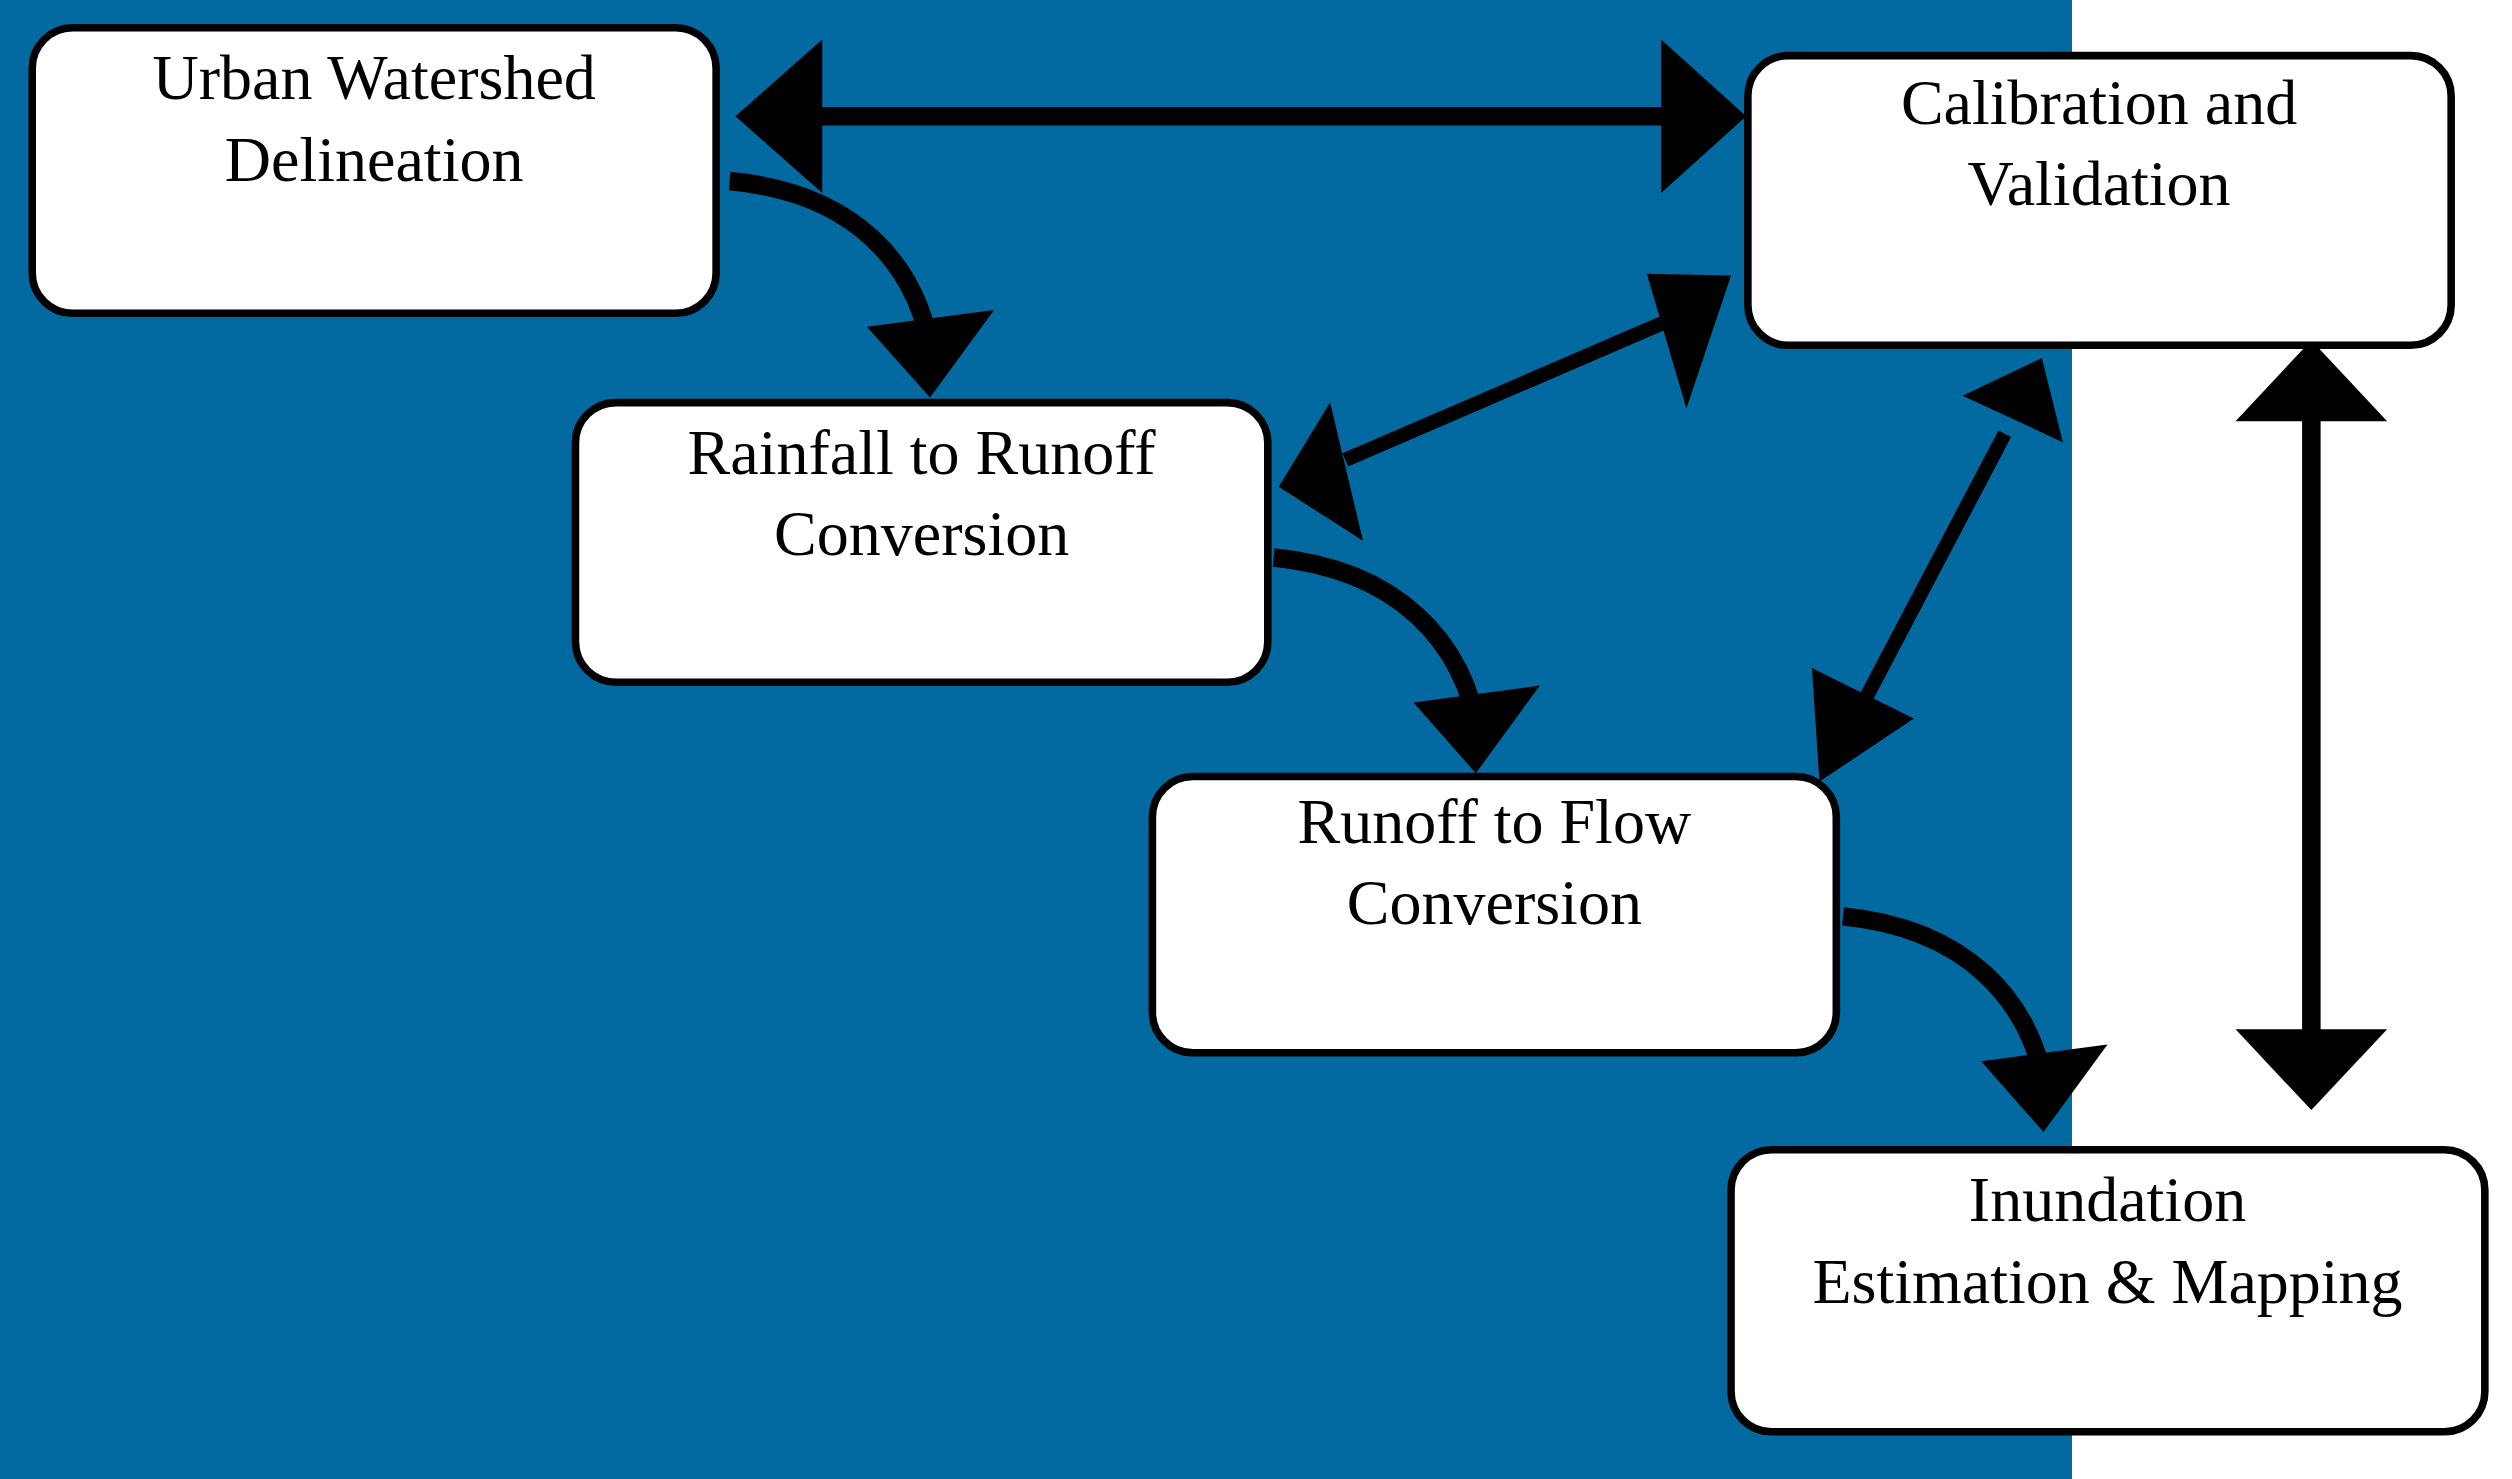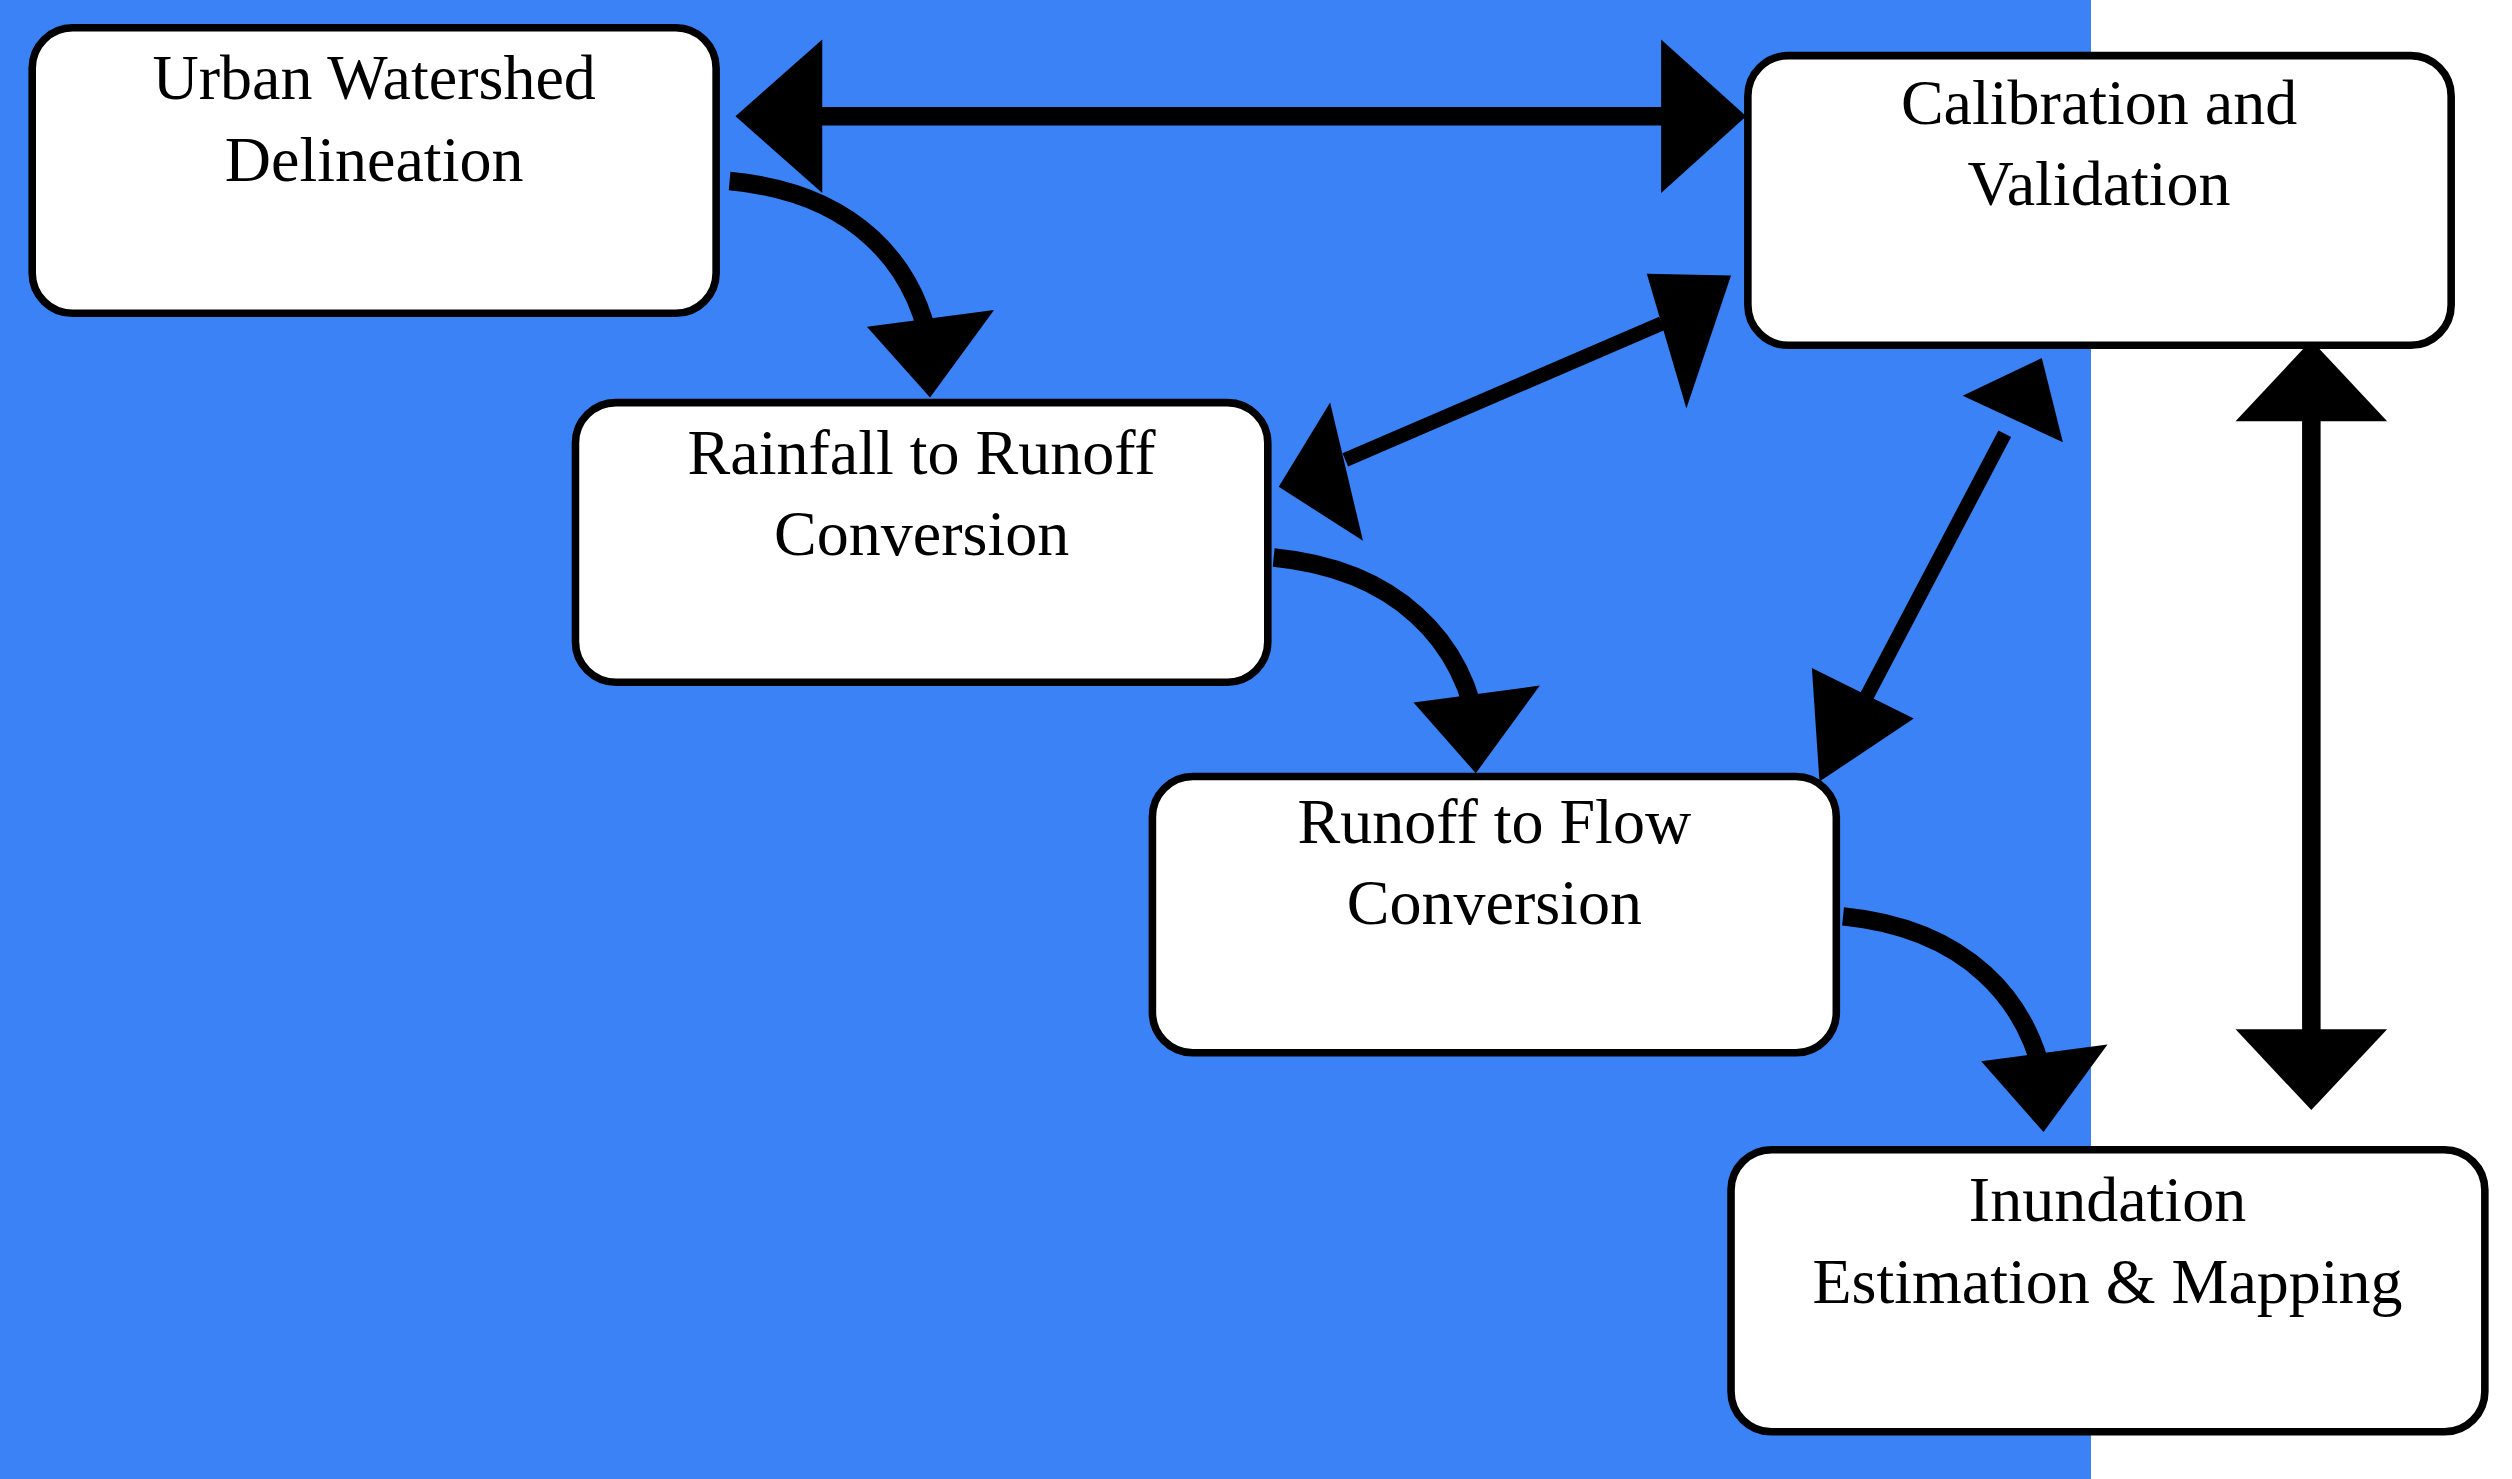--- a/index.html
+++ b/index.html
@@ -10,22 +10,21 @@
   body {
     width: 2512px;
     height: 1479px;
     overflow: hidden;
     font-family: "Liberation Serif", "DejaVu Serif", serif;
   }
   #diagram-root {
     position: relative;
     width: 2072px;
     height: 1479px;
-    background: #3b82f6;
-    padding-left: 19px;
+    background: #0369a1;
   }
   svg.flow-canvas {
     position: absolute;
     left: 0;
     top: 0;
     width: 2512px;
     height: 1479px;
     display: block;
   }
   .node-box {

